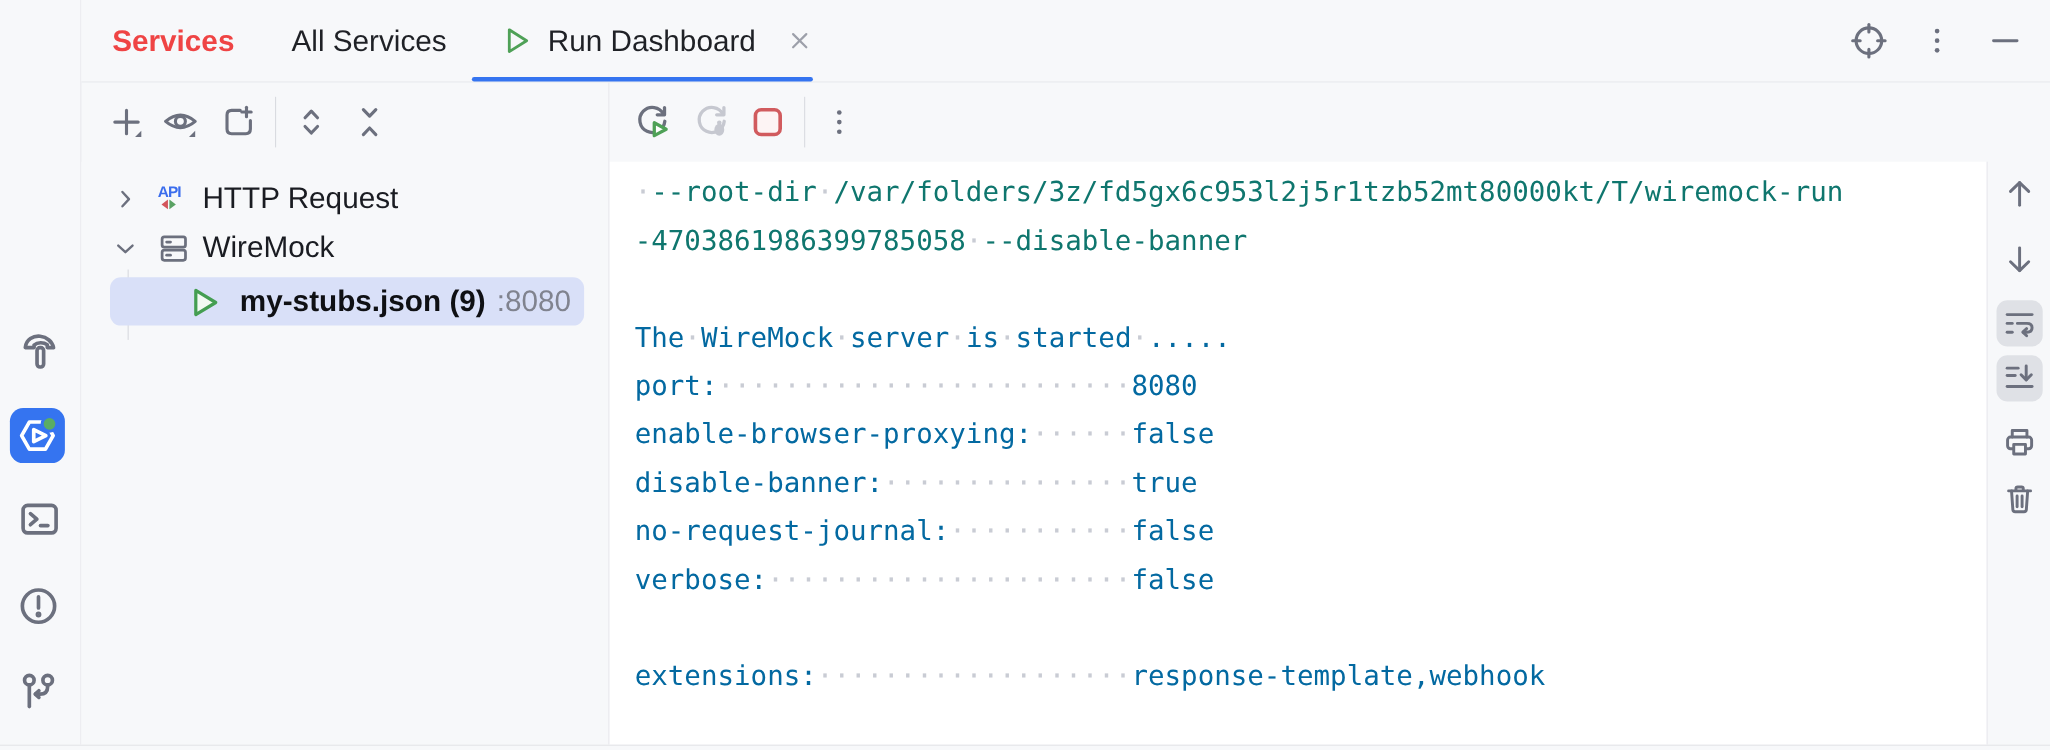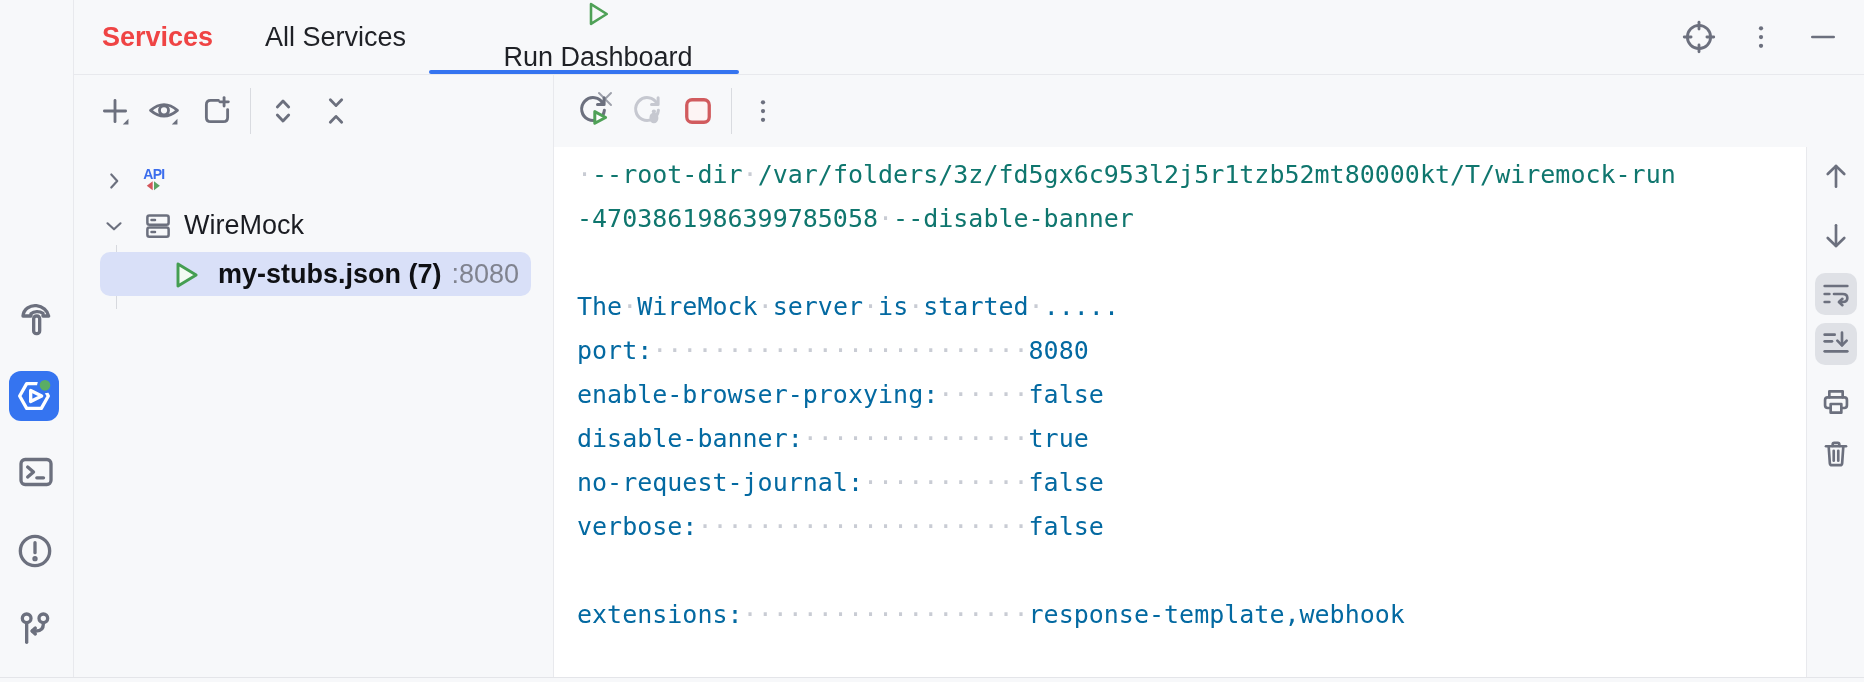--- a/index.html
+++ b/index.html
@@ -15,21 +15,21 @@
   .console{position:absolute;left:554px;top:147px;width:1252px;height:530px;background:#ffffff;}
   .gutter{position:absolute;left:1807px;top:147px;width:57px;height:530px;background:#f7f8fa;}
   .v-div-tree{position:absolute;left:553px;top:75px;width:1px;height:602px;background:#e8e9ed;}
   .v-div-gutter{position:absolute;left:1806px;top:147px;width:1px;height:530px;background:#e8e9ed;}
   .bottom-strip{position:absolute;left:0;top:677px;width:1864px;height:5px;background:#f7f8fa;border-top:1px solid #e4e5e9;}
 
   
   .tw-title{position:absolute;left:28px;top:0;height:74px;display:flex;align-items:center;font-size:27px;font-weight:bold;color:#ef4444;}
   .tab{position:absolute;top:0;height:74px;display:flex;align-items:center;font-size:27px;color:#1f2126;cursor:default;}
   .tab-all{left:191px;align-items:center;}
-  .tab-run{left:356px;width:310px;justify-content:flex-start;gap:14px;padding-left:26px;box-sizing:border-box;flex-direction:column;}
+  .tab-run{left:356px;width:310px;justify-content:flex-start;gap:14px;padding-left:26px;box-sizing:border-box;}
   .tab-underline{position:absolute;left:355px;top:70px;width:310px;height:4px;border-radius:3px;background:#3574f0;}
   .tab-close{margin-left:14px;}
   .header-icons{position:absolute;right:22px;top:0;height:74px;display:flex;align-items:center;gap:24px;}
   .hbtn{width:38px;height:38px;display:flex;align-items:center;justify-content:center;border-radius:8px;}
 
   
   .tbtn{position:absolute;top:92px;width:38px;height:38px;display:flex;align-items:center;justify-content:center;border-radius:8px;}
   .tb-divider{position:absolute;top:88px;width:1px;height:46px;background:#d9dbe0;}
 
   
@@ -251,20 +251,21 @@
             <polyline points="9.5,6 15,12 9.5,18"></polyline>
           </svg>
       </span>
       <span class="row-icon">
         <svg width="32" height="32" viewBox="0 0 24 24">
           <text x="1" y="10.5" font-family="Liberation Sans,sans-serif" font-size="10.5" font-weight="bold" fill="#3b6ded" letter-spacing="-0.6">API</text>
           <polygon points="8,12.2 3.6,15.6 8,19" fill="#d3565b"></polygon>
           <polygon points="9,12.2 13.4,15.6 9,19" fill="#5aa263"></polygon>
         </svg>
       </span>
+      <span class="row-label">HTTP Request</span>
     </div>
 
     <div class="tree-row" style="top:56px;">
       <span class="row-chevron">
         <svg class="ico" width="26" height="26" viewBox="0 0 24 24">
             <polyline points="6,9.5 12,15 18,9.5"></polyline>
           </svg>
       </span>
       <span class="row-icon">
         <svg class="ico" width="30" height="30" viewBox="0 0 24 24">
@@ -277,21 +278,21 @@
       <span class="row-label">WireMock</span>
     </div>
 
     <div class="sel-pill"></div>
     <div class="tree-row sel-row" style="top:105px;">
       <span class="row-icon">
         <svg width="34" height="34" viewBox="0 0 24 24">
           <path d="M6 3.8 L19.6 12 L6 20.2 Z" fill="#f2faf3" stroke="#449e52" stroke-width="2.2" stroke-linejoin="round"></path>
         </svg>
       </span>
-      <span class="row-label"><span>my-stubs.json (7)</span><span class="suffix">:8080</span></span>
+      <span class="row-label"><span>my-stubs.json (9)</span><span class="suffix">:8080</span></span>
     </div>
   </div>
 
   <div class="console">
     <div class="console-out"><div class="console-line"><span class="seg-ws">·</span><span class="seg-cmd">--root-dir</span><span class="seg-ws">·</span><span class="seg-cmd">/var/folders/3z/fd5gx6c953l2j5r1tzb52mt80000kt/T/wiremock-run</span></div><div class="console-line"><span class="seg-cmd">-4703861986399785058</span><span class="seg-ws">·</span><span class="seg-cmd">--disable-banner</span></div><div class="console-line"></div><div class="console-line"><span class="seg-out">The</span><span class="seg-ws">·</span><span class="seg-out">WireMock</span><span class="seg-ws">·</span><span class="seg-out">server</span><span class="seg-ws">·</span><span class="seg-out">is</span><span class="seg-ws">·</span><span class="seg-out">started</span><span class="seg-ws">·</span><span class="seg-out">.....</span></div><div class="console-line"><span class="seg-out">port:</span><span class="seg-ws">·························</span><span class="seg-out">8080</span></div><div class="console-line"><span class="seg-out">enable-browser-proxying:</span><span class="seg-ws">······</span><span class="seg-out">false</span></div><div class="console-line"><span class="seg-out">disable-banner:</span><span class="seg-ws">···············</span><span class="seg-out">true</span></div><div class="console-line"><span class="seg-out">no-request-journal:</span><span class="seg-ws">···········</span><span class="seg-out">false</span></div><div class="console-line"><span class="seg-out">verbose:</span><span class="seg-ws">······················</span><span class="seg-out">false</span></div><div class="console-line"></div><div class="console-line"><span class="seg-out">extensions:</span><span class="seg-ws">···················</span><span class="seg-out">response-template,webhook</span></div></div>
   </div>
 
   <div class="gutter">
     <div class="gbtn" style="margin-top:8px;">
       <span>

